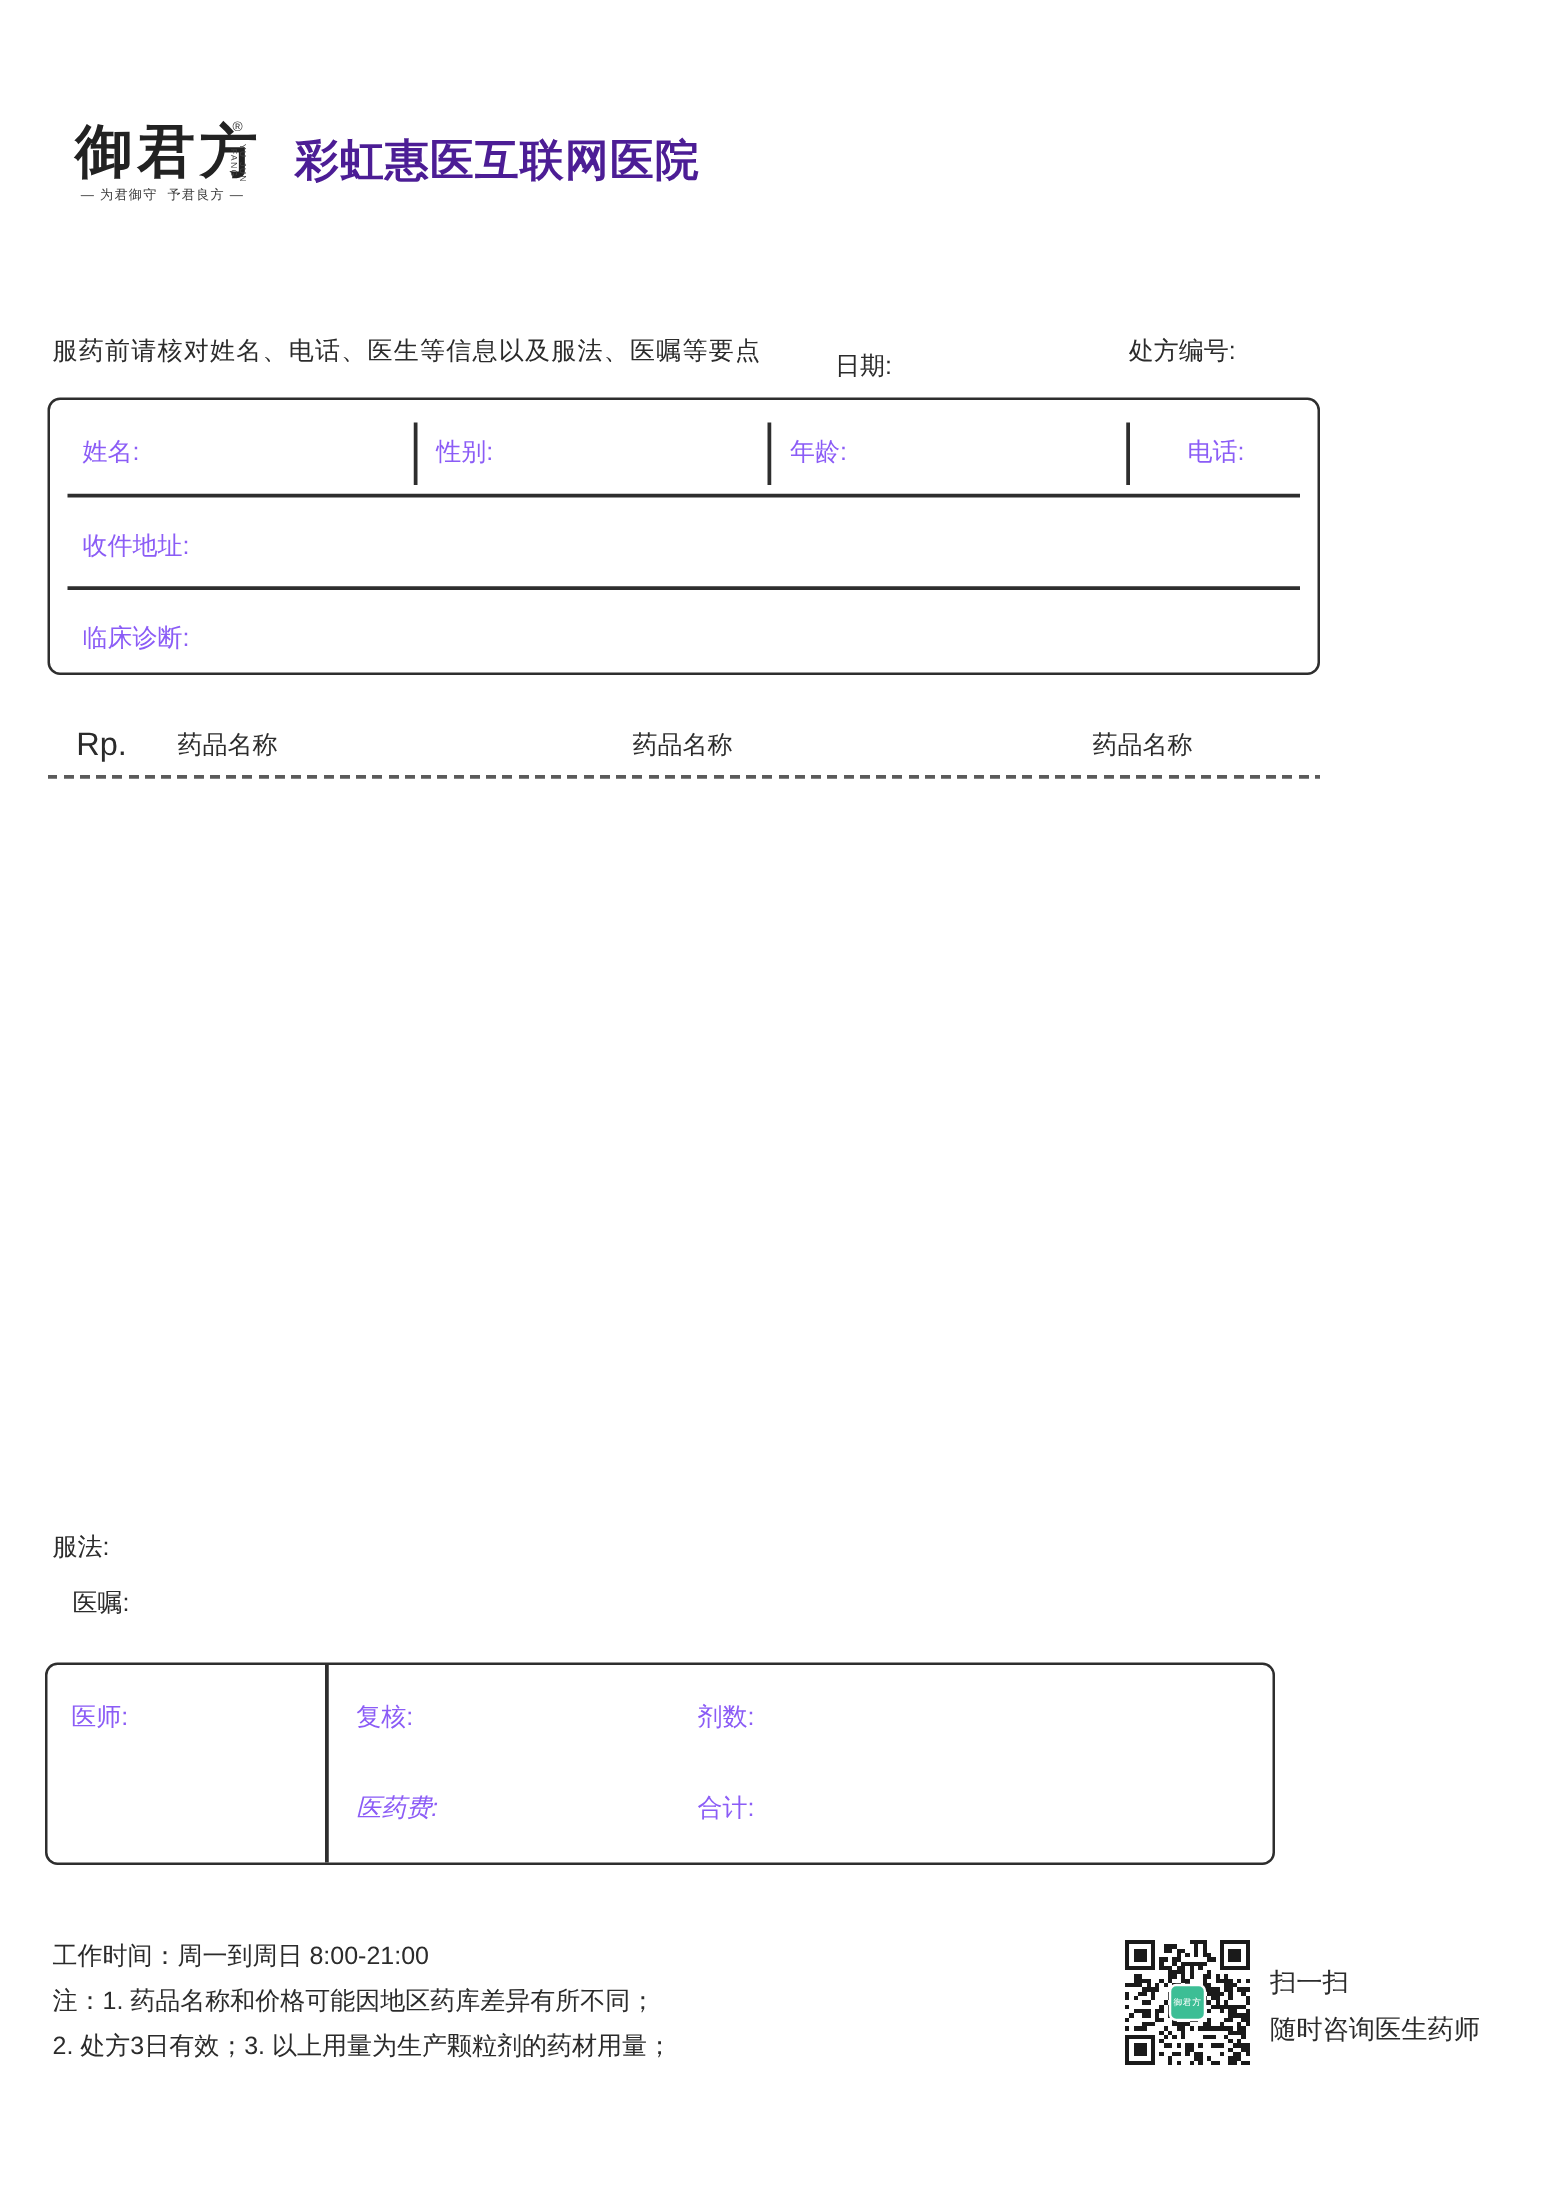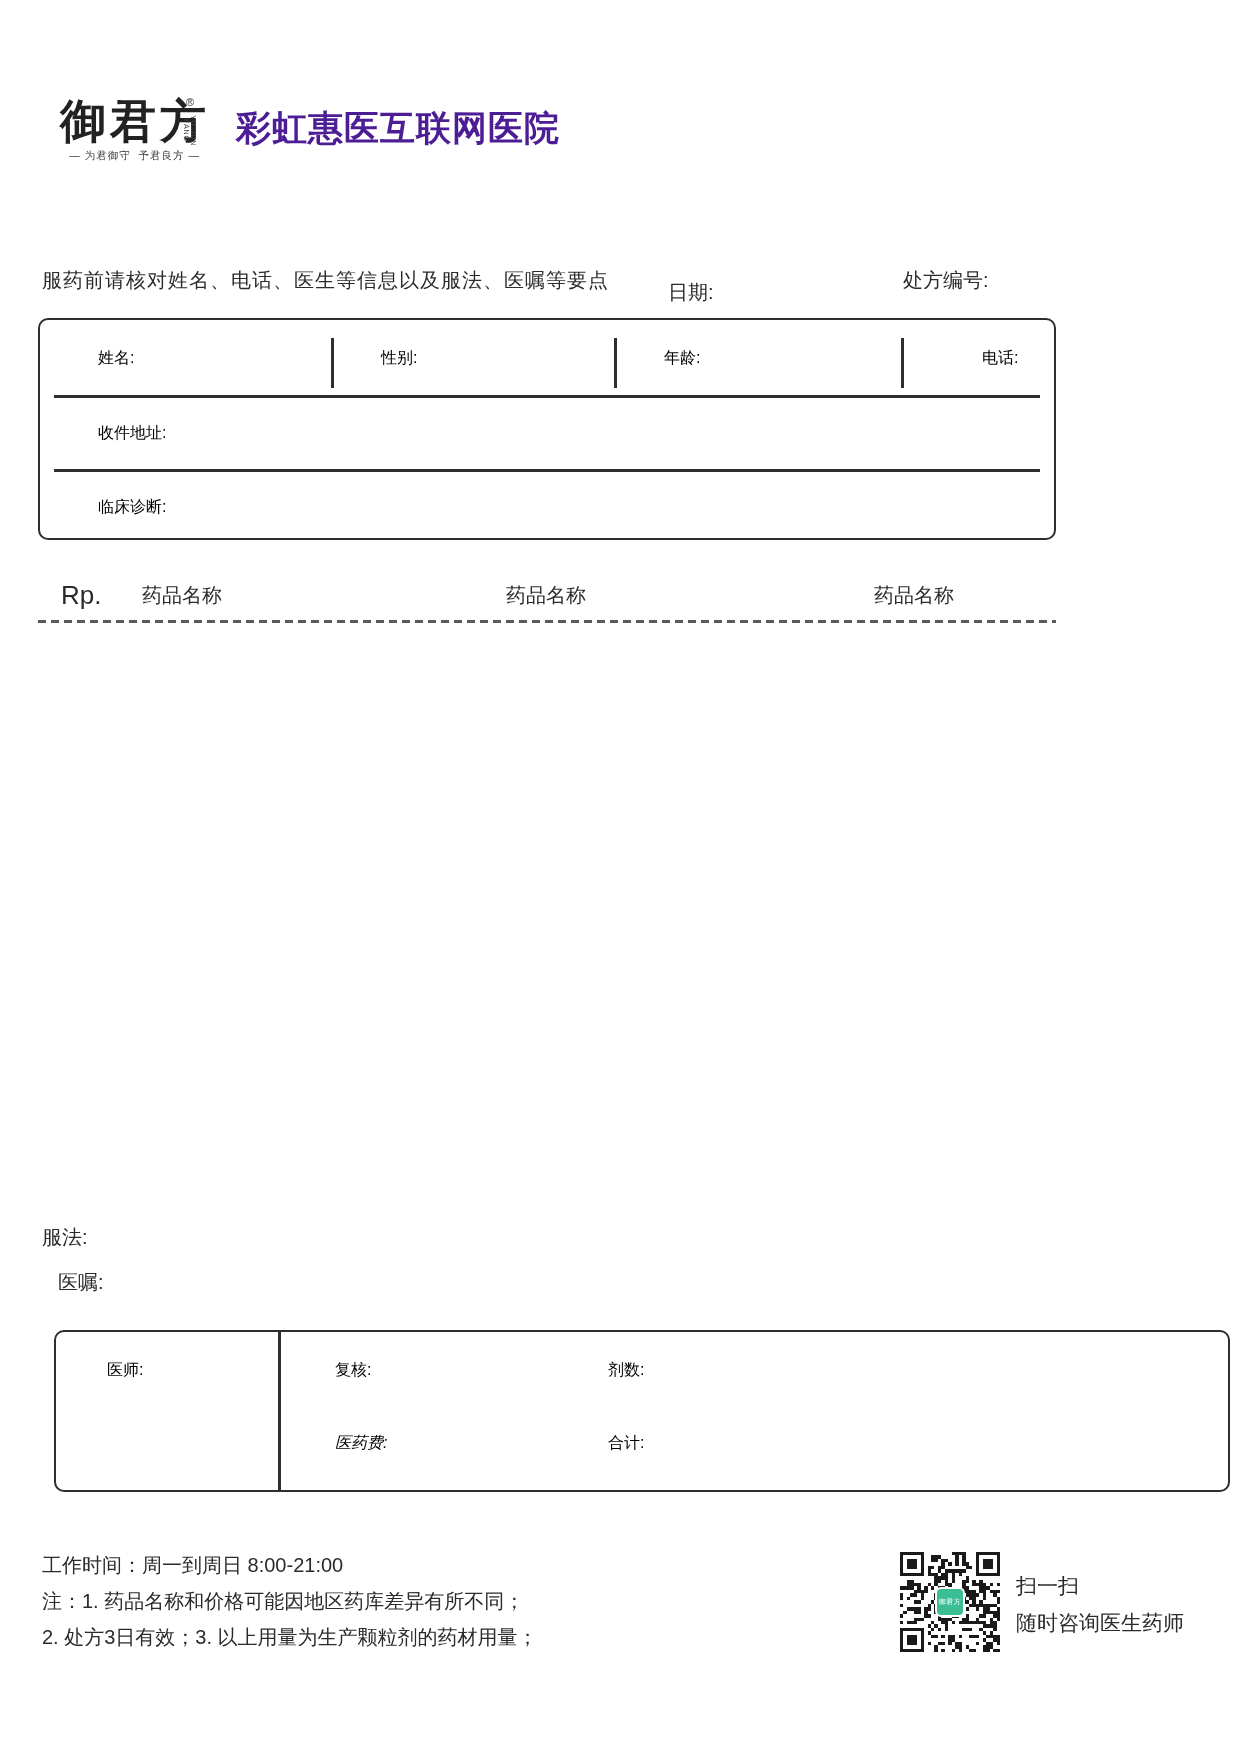--- a/index.html
+++ b/index.html
@@ -14,41 +14,41 @@
     font-family:"DejaVu Serif",serif;font-weight:bold;font-size:46px;line-height:1.1;
     color:#222;letter-spacing:4px;
   }
   .logo-side{position:absolute;left:183px;top:97px;width:14px;text-align:center;}
   .logo-reg{display:block;font-size:11px;color:#333;line-height:1;}
   .logo-latin{
     display:block;margin-top:2px;writing-mode:vertical-rl;text-orientation:mixed;
     font-size:7px;letter-spacing:1px;color:#444;height:42px;
   }
   .tagline{
-    position:absolute;left:60px;top:149px;width:140px;text-align:right;
+    position:absolute;left:60px;top:149px;width:140px;text-align:center;
     font-size:10.5px;letter-spacing:1px;color:#3a3a3a;white-space:pre;
   }
   .hospital-title{
     position:absolute;left:236px;top:105px;
     font-size:35px;font-weight:900;letter-spacing:1px;color:#4c1d95;white-space:nowrap;
   }
 
   
   .reminder{position:absolute;left:42px;top:267px;font-size:20px;letter-spacing:1px;}
   .date-label{position:absolute;left:668px;top:267px;font-size:20px;margin-top:12px;}
   .rxno-label{position:absolute;left:903px;top:267px;font-size:20px;}
 
   
   .info-box{
     position:absolute;box-sizing:border-box;border:2.5px solid #2e2e2e;border-radius:10px;
     background:#fff;
   }
   .patient-box{left:38px;top:318px;width:1018px;height:222px;}
-  .signoff-box{left:54px;top:1330px;width:1176px;height:162px;}
-  .field-label{position:absolute;font-size:16px;color:#000000;white-space:nowrap;margin-left:32px;}
+  .signoff-box{left:36px;top:1330px;width:984px;height:162px;}
+  .field-label{position:absolute;font-size:20px;color:#8b5cf6;white-space:nowrap;}
   .vdiv{position:absolute;width:2.5px;background:#2e2e2e;}
   .hsep{position:absolute;left:14px;right:14px;height:2.5px;background:#2e2e2e;}
 
   
   .rp-label{position:absolute;left:61px;top:580px;font-size:26px;}
   .drug-col{position:absolute;top:582px;font-size:20px;}
   .drug-col-1{left:142px;}
   .drug-col-2{left:506px;}
   .drug-col-3{left:874px;}
   .dashed-line{

